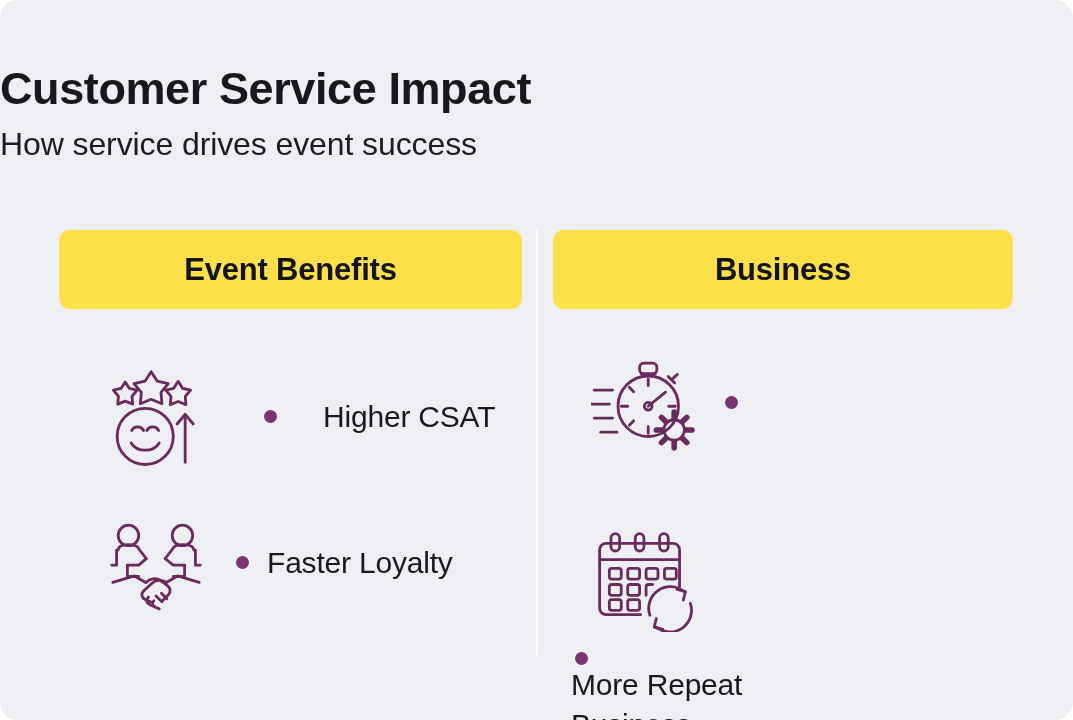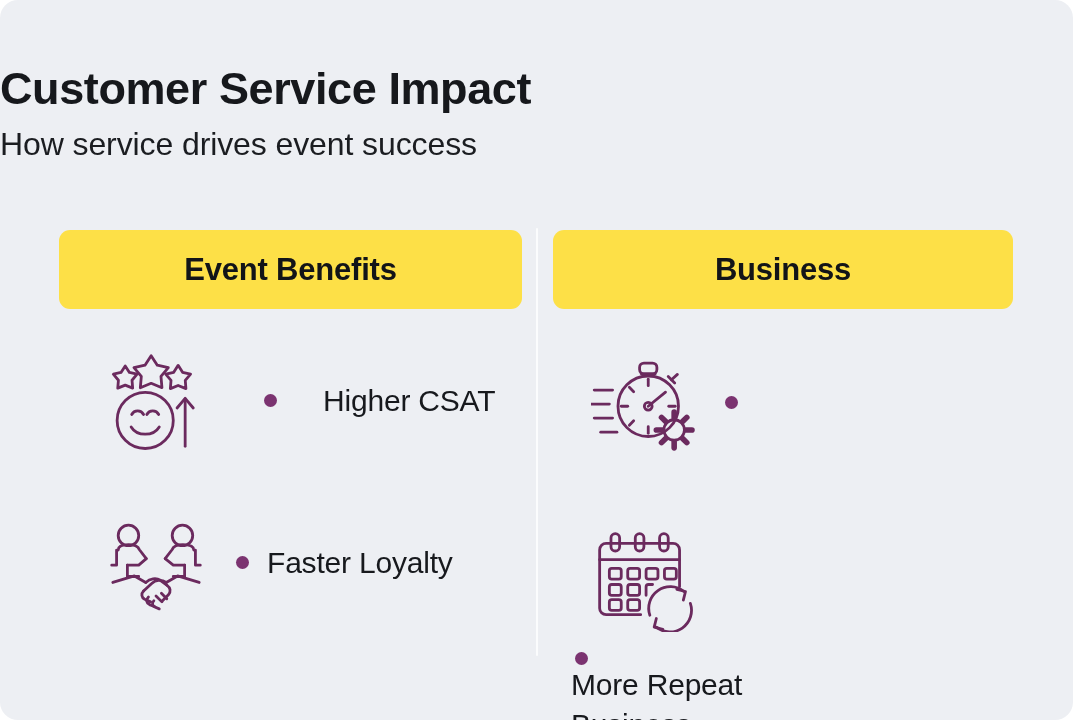--- a/index.html
+++ b/index.html
@@ -90,21 +90,21 @@
 
   
   .row {
     position: absolute;
     left: 0;
     width: 100%;
     height: 125px;
     display: flex;
     align-items: center;
   }
-  #column-0 .row-0 { top: 108px; gap: 28px; }
+  #column-0 .row-0 { top: 124px; gap: 28px; }
   #column-0 .row-1 { top: 270px; }
   #column-1 .row-0 { top: 110px; }
   #column-1 .row-1 { top: 284px; flex-direction: column; }
 
   .row-icon {
     flex: 0 0 auto;
     width: 116px;
     height: 116px;
     margin-left: 39px;
     display: flex;

